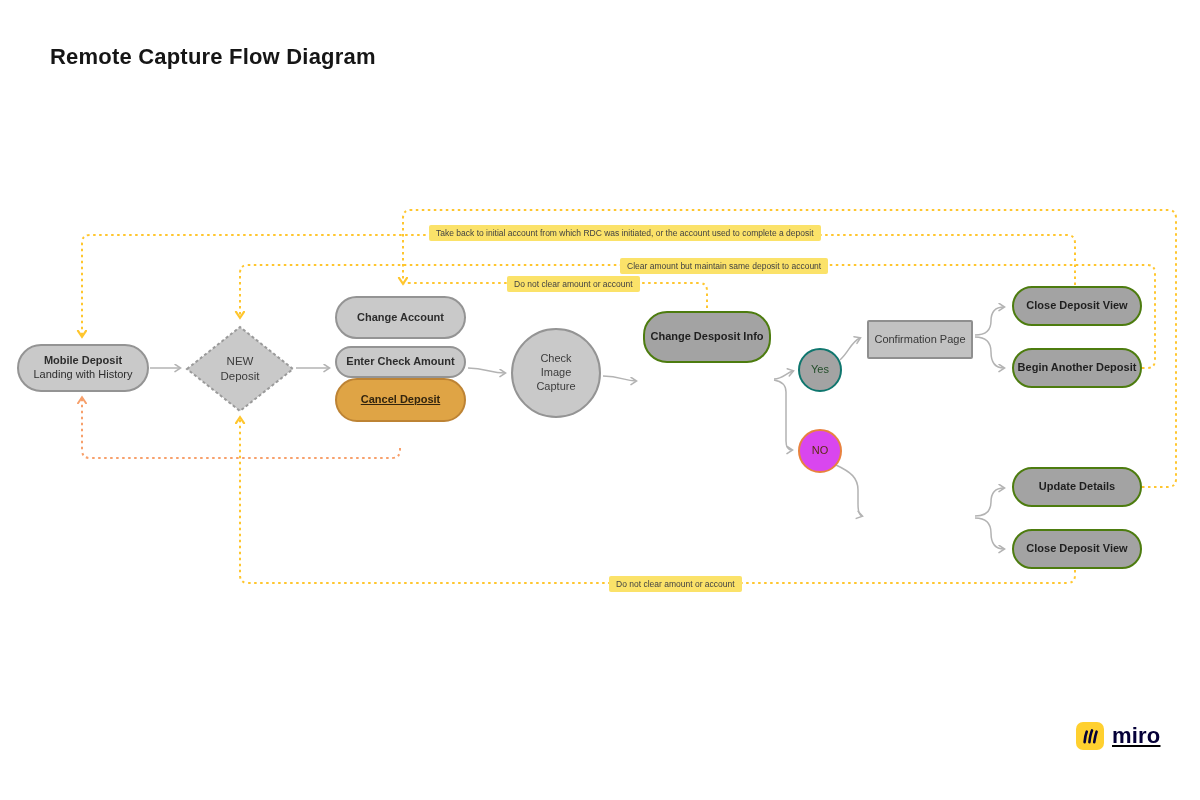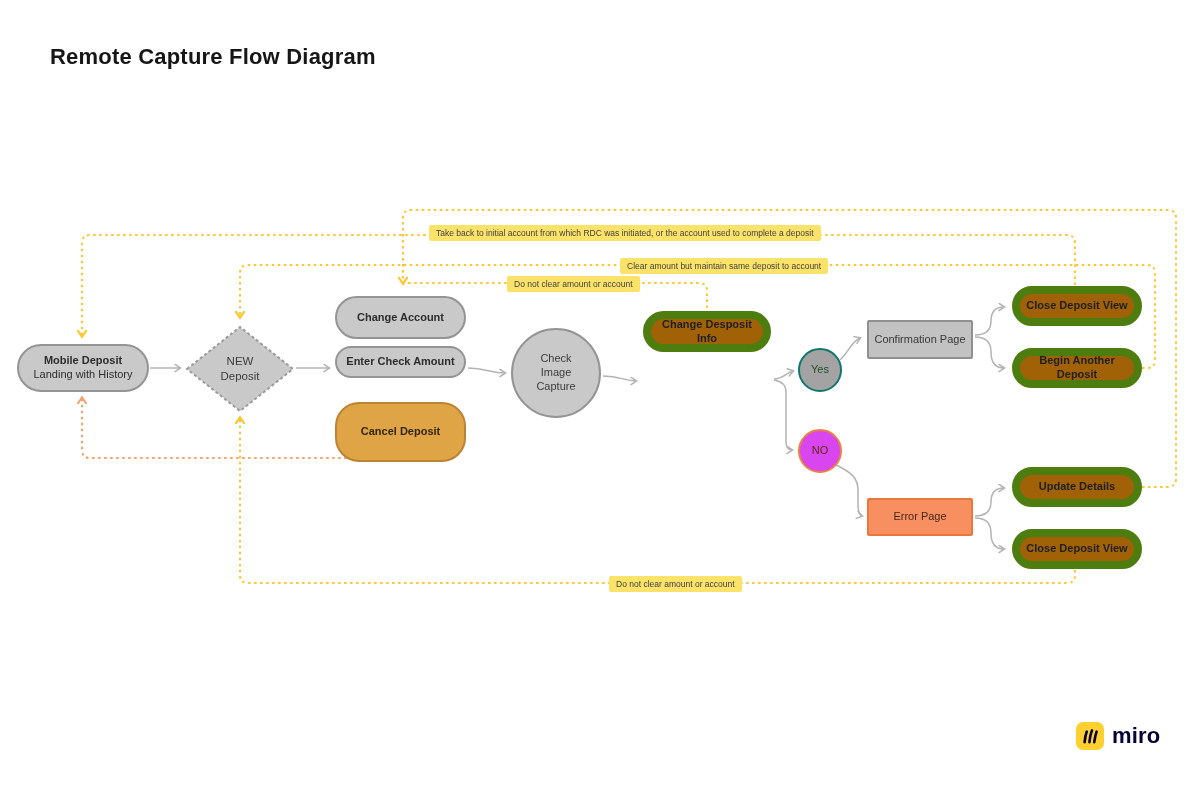--- a/index.html
+++ b/index.html
@@ -15,39 +15,39 @@
   svg.wires{position:absolute;left:0;top:0;}
   .node{
     position:absolute;box-sizing:border-box;display:flex;flex-direction:column;
     align-items:center;justify-content:center;text-align:center;
     font-size:11px;line-height:1.25;color:#2d2d2d;
   }
   .pill{border-radius:24px;}
   .rect{border-radius:2px;}
   .circle{border-radius:50%;}
   .fill-gray{background:#c9c9c9;border:2px solid #949494;}
-  .fill-white{background:#a16207;border:8px solid #4d7c0f;}
+  .fill-white{background:#a3a3a3;border:2px solid #4d7c0f;}
   .fill-amber{background:#dfa445;border:2px solid #bd8334;color:#33250e;}
   .fill-green{background:#a3a3a3;border:2px solid #0f766e;color:#234d2a;}
   .fill-orangec{background:#d946ef;border:2px solid #e8823f;color:#5a2d12;}
   .fill-orange{background:#f78f60;border:2px solid #e9763b;color:#42281a;}
   .fill-confgray{background:#c2c2c2;border:2px solid #8f8f8f;color:#383838;}
   .b{font-weight:700;}
   .r{font-weight:400;}
   .edge-label{
     position:absolute;background:#fbe269;border-radius:2px;
     font-size:8.5px;font-weight:500;color:#424242;
     padding:3px 7px;white-space:nowrap;z-index:3;
   }
   .diamond-label{
     position:absolute;width:90px;text-align:center;color:#3c3c3c;
     font-size:11.5px;line-height:1.3;z-index:2;
   }
   .brand{
-    position:absolute;left:1076px;top:722px;display:flex;align-items:center;gap:8px;
+    position:absolute;left:1076px;top:722px;display:flex;align-items:center;gap:8px;text-decoration:underline;
   }
   .brand-badge{
     width:28px;height:28px;background:#ffd02f;border-radius:7px;
     display:flex;align-items:center;justify-content:center;
   }
   .brand-name{
     font-size:22px;font-weight:700;color:#050038;letter-spacing:.2px;
   }
   .z2{z-index:2;}
 </style>
@@ -110,29 +110,29 @@
   </div>
 
   <div class="node pill fill-gray b z2" style="left:335px;top:296px;width:131px;height:43px;text-align:right;">
     <span>Change Account</span>
   </div>
 
   <div class="node pill fill-gray b z2" style="left:335px;top:346px;width:131px;height:32px;">
     <span>Enter Check Amount</span>
   </div>
 
-  <div class="node pill fill-amber b z2" style="left:335px;top:402px;width:131px;height:60px;">
+  <div class="node pill fill-amber b z2" style="left:335px;top:378px;width:131px;height:44px;text-decoration:underline;">
     <span>Cancel Deposit</span>
   </div>
 
   <div class="node circle fill-gray r z2" style="left:511px;top:328px;width:90px;height:90px;padding:0 12px;color:#3c3c3c;">
     <span>Check Image Capture</span>
   </div>
 
-  <div class="node pill fill-white b z2" style="left:643px;top:311px;width:128px;height:41px;color:#1f1f1f;">
+  <div class="node pill fill-white b z2" style="left:643px;top:311px;width:128px;height:52px;color:#1f1f1f;">
     <span>Change Desposit Info</span>
   </div>
 
 
   <div class="node circle fill-green r z2" style="left:798px;top:348px;width:44px;height:44px;">
     <span>Yes</span>
   </div>
 
   <div class="node circle fill-orangec r z2" style="left:798px;top:429px;width:44px;height:44px;">
     <span>NO</span>
@@ -143,23 +143,20 @@
   </div>
 
   <div class="node pill fill-white b z2" style="left:1012px;top:286px;width:130px;height:40px;color:#1f1f1f;">
     <span>Close Deposit View</span>
   </div>
 
   <div class="node pill fill-white b z2" style="left:1012px;top:348px;width:130px;height:40px;color:#1f1f1f;">
     <span>Begin Another Deposit</span>
   </div>
 
-  <div class="node rect fill-orange r z2" style="left:867px;top:498px;width:106px;height:38px;">
-    <span>Error Page</span>
-  </div>
 
   <div class="node pill fill-white b z2" style="left:1012px;top:467px;width:130px;height:40px;color:#1f1f1f;">
     <span>Update Details</span>
   </div>
 
   <div class="node pill fill-white b z2" style="left:1012px;top:529px;width:130px;height:40px;color:#1f1f1f;">
     <span>Close Deposit View</span>
   </div>
 
   <div class="edge-label" style="left:429px;top:225px;">Take back to initial account from which RDC was initiated, or the account used to complete a deposit</div>

